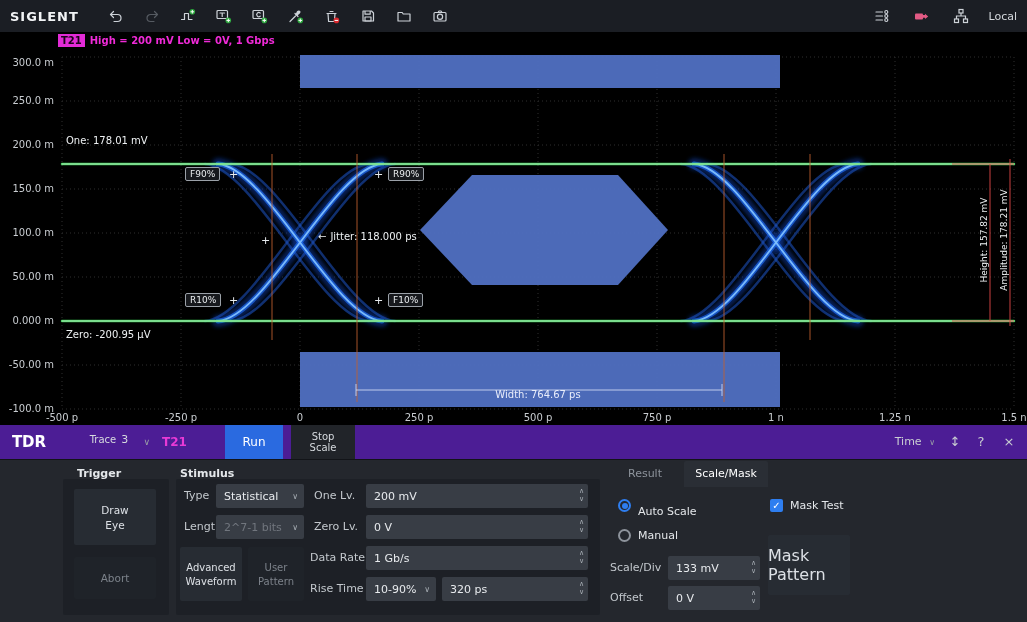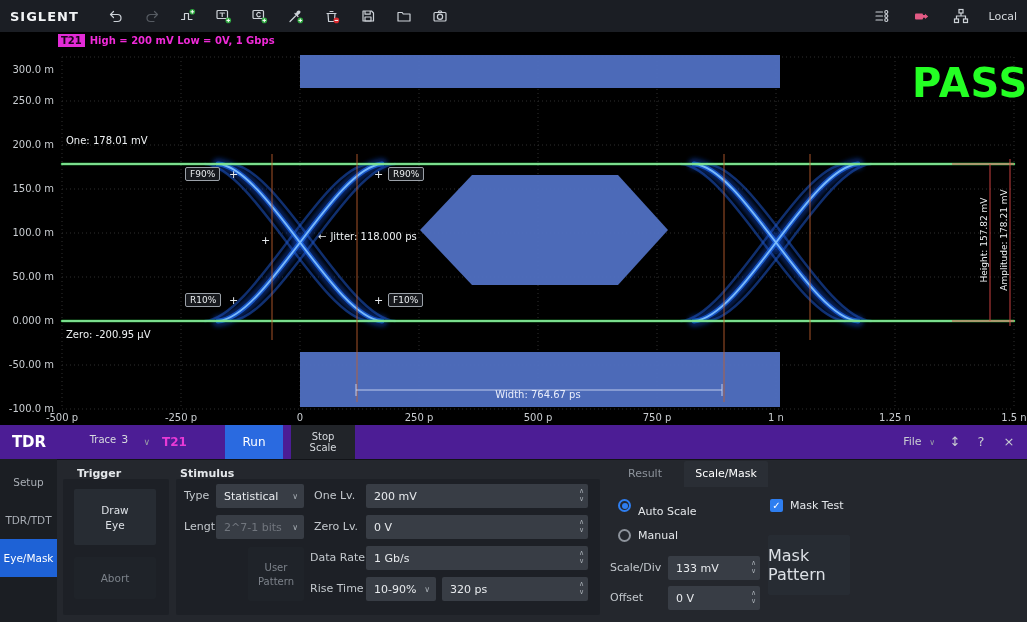--- a/index.html
+++ b/index.html
@@ -248,21 +248,21 @@
         <path d="M357 122V370" stroke="#c2602f" stroke-width="1" opacity="0.85"></path>
         <path d="M724 122V370" stroke="#c2602f" stroke-width="1" opacity="0.85"></path>
         <path d="M810 122V308" stroke="#c2602f" stroke-width="1" opacity="0.85"></path>
         <path d="M952 132H1014M952 289H1014" stroke="#e04848" stroke-width="1" opacity="0.9"></path>
         <path d="M990 132V289" stroke="#e04848" stroke-width="1" opacity="0.9"></path>
         <path d="M1010 127V294" stroke="#e04848" stroke-width="1" opacity="0.9"></path>
         <path d="M356 352v12M722 352v12M356 358H722" stroke="#cdd6f2" stroke-width="1" opacity="0.9"></path>
       </g>
     </svg>
 
-    <span class="ytick" style="top:32px">300.0 m</span>
+    <span class="ytick" style="top:25px">300.0 m</span>
     <span class="ytick" style="top:63px">250.0 m</span>
     <span class="ytick" style="top:107px">200.0 m</span>
     <span class="ytick" style="top:151px">150.0 m</span>
     <span class="ytick" style="top:195px">100.0 m</span>
     <span class="ytick" style="top:239px">50.00 m</span>
     <span class="ytick" style="top:283px">0.000 m</span>
     <span class="ytick" style="top:327px">-50.00 m</span>
     <span class="ytick" style="top:371px">-100.0 m</span>
 
     <span class="xtick" style="left:62px">-500 p</span>
@@ -272,21 +272,20 @@
     <span class="xtick" style="left:538px">500 p</span>
     <span class="xtick" style="left:657px">750 p</span>
     <span class="xtick" style="left:776px">1 n</span>
     <span class="xtick" style="left:895px">1.25 n</span>
     <span class="xtick" style="left:1014px">1.5 n</span>
 
     <div class="trace-info">
       <span class="trace-badge">T21</span>
       <span class="trace-text">High = 200 mV  Low = 0V,  1 Gbps</span>
     </div>
-    <div class="pass">PASS</div>
 
     <div class="overlay-lbl" style="left:66px;top:103px">One: 178.01 mV</div>
     <div class="overlay-lbl" style="left:66px;top:297px">Zero: -200.95 µV</div>
 
     <div class="ptag" style="left:185px;top:135px">F90%</div>
     <span class="plus" style="left:229px;top:137px">+</span>
     <div class="ptag" style="left:388px;top:135px">R90%</div>
     <span class="plus" style="left:374px;top:137px">+</span>
     <div class="ptag" style="left:185px;top:261px">R10%</div>
     <span class="plus" style="left:229px;top:263px">+</span>
@@ -313,33 +312,28 @@
         <span class="l2">3</span>
         <span class="chev">∨</span>
       </span>
       <span class="active-trace">T21</span>
       <span class="run-btn">Run</span>
       <span class="stop-btn">
         <span>Stop</span>
         <span>Scale</span>
       </span>
       <span class="file-sel">
-        <span>File</span>
+        <span>Time</span>
         <span class="chev">∨</span>
       </span>
       <span class="icon-txt" style="right:62px">↕</span>
       <span class="icon-txt" style="right:36px">?</span>
       <span class="icon-txt" style="right:8px">×</span>
     </div>
 
-    <div class="side">
-      <div class="side-item" style="margin-top:4px">Setup</div>
-      <div class="side-item">TDR/TDT</div>
-      <div class="side-item active">Eye/Mask</div>
-    </div>
 
     <div class="sec-title" style="left:77px;top:42px">Trigger</div>
     <div class="group" style="left:63px;top:54px;width:106px;height:136px"></div>
     <div class="btn-dark btn-dim" style="left:74px;top:132px;width:82px;height:42px">
       <span>Abort</span>
     </div>
     <div class="btn-dark" style="left:74px;top:64px;width:82px;height:56px">
       <span>Draw</span>
       <span>Eye</span>
     </div>
@@ -368,20 +362,24 @@
     </div>
     <span class="lbl" style="left:314px;top:89px">Zero Lv.</span>
     <div class="inp" style="left:366px;top:90px;width:222px">
       <span>0 V</span>
       <span class="spin">
         <span>∧</span>
         <span>∨</span>
       </span>
     </div>
 
+    <div class="btn-dark" style="left:180px;top:122px;width:62px;height:54px;font-size:10px">
+      <span>Advanced</span>
+      <span>Waveform</span>
+    </div>
     <div class="btn-dark btn-dim" style="left:248px;top:122px;width:56px;height:54px;font-size:10px">
       <span>User</span>
       <span>Pattern</span>
     </div>
 
     <span class="lbl" style="left:310px;top:120px">Data Rate</span>
     <div class="inp" style="left:366px;top:121px;width:222px">
       <span>1 Gb/s</span>
       <span class="spin">
         <span>∧</span>

